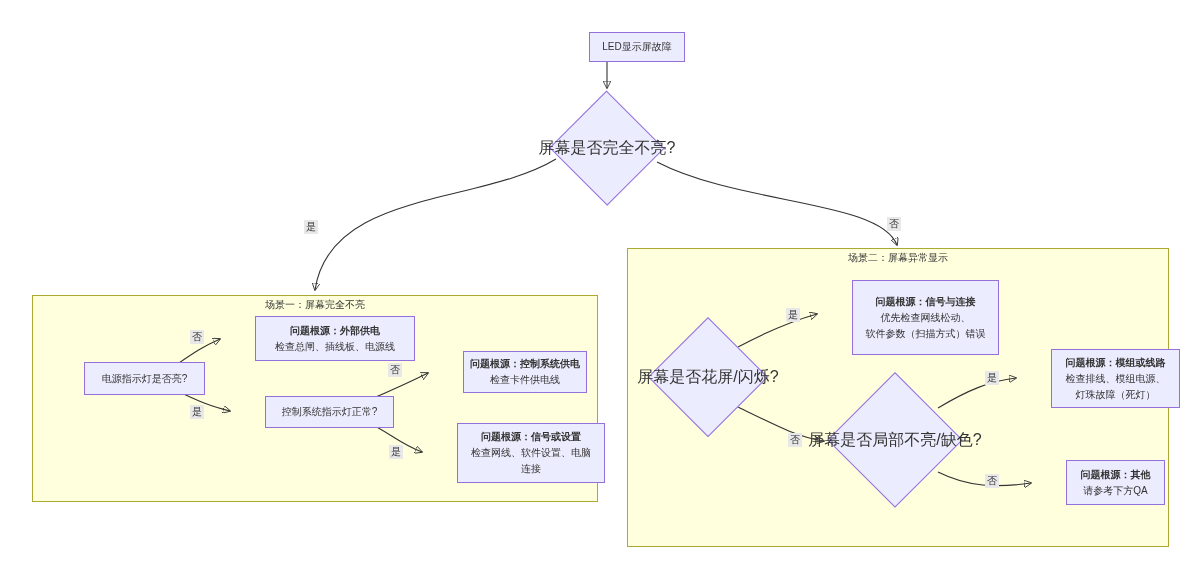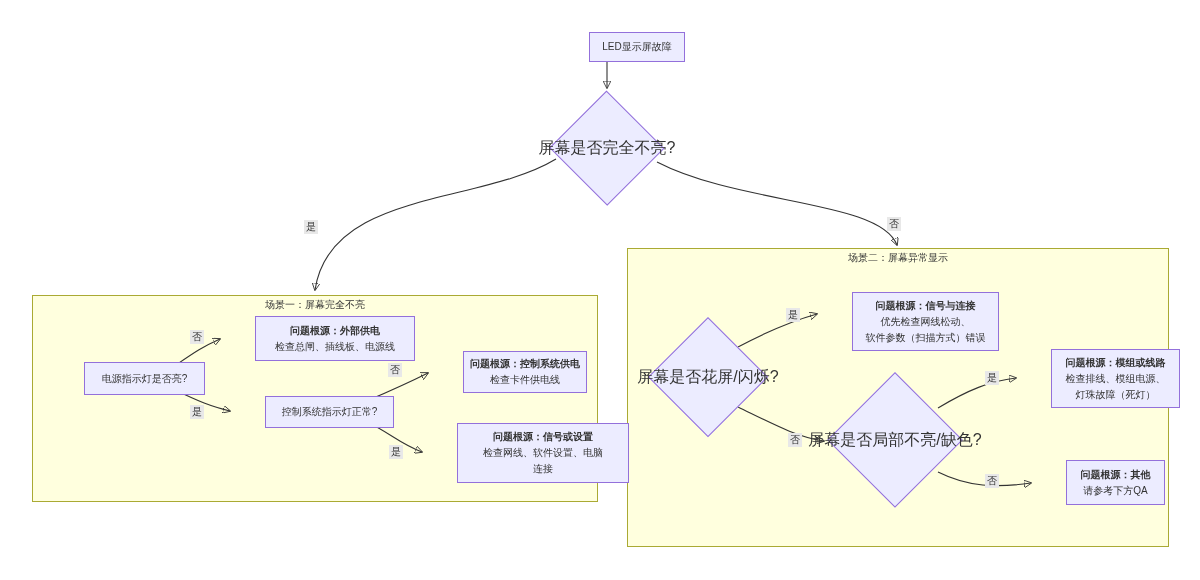--- a/index.html
+++ b/index.html
@@ -75,31 +75,31 @@
     <div class="ctitle">问题根源：外部供电</div>
     <div class="cdesc">检查总闸、插线板、电源线</div>
   </div>
   <div class="rnode" style="left:233px;top:396px;width:129px;height:32px">
     <div>控制系统指示灯正常?</div>
   </div>
   <div class="rnode" style="left:431px;top:351px;width:124px;height:42px">
     <div class="ctitle">问题根源：控制系统供电</div>
     <div class="cdesc">检查卡件供电线</div>
   </div>
-  <div class="rnode" style="left:425px;top:423px;width:172px;height:60px">
+  <div class="rnode" style="left:425px;top:423px;width:148px;height:60px">
     <div class="ctitle">问题根源：信号或设置</div>
     <div class="cdesc">检查网线、软件设置、电脑
 连接</div>
   </div>
 
   <div class="dnode" style="left:648px;top:317px;width:120px;height:120px">
     <div class="dshape"></div>
     <div class="dlabel">屏幕是否花屏/闪烁?</div>
   </div>
-  <div class="rnode" style="left:820px;top:292px;width:147px;height:59px">
+  <div class="rnode" style="left:820px;top:280px;width:147px;height:75px">
     <div class="ctitle">问题根源：信号与连接</div>
     <div class="cdesc">优先检查网线松动、
 软件参数（扫描方式）错误</div>
   </div>
   <div class="dnode" style="left:827px;top:372px;width:136px;height:136px">
     <div class="dshape"></div>
     <div class="dlabel">屏幕是否局部不亮/缺色?</div>
   </div>
   <div class="rnode" style="left:1019px;top:349px;width:129px;height:59px">
     <div class="ctitle">问题根源：模组或线路</div>

